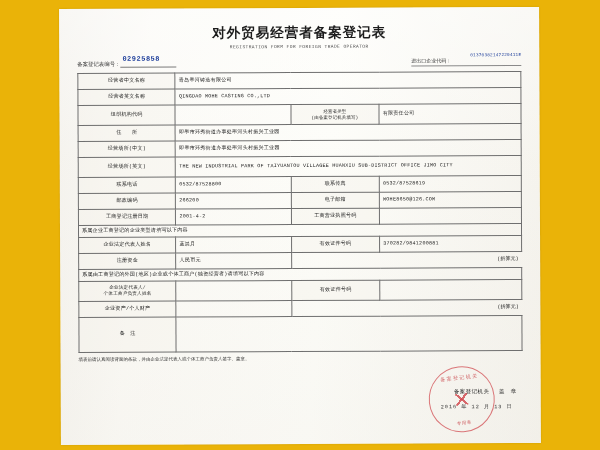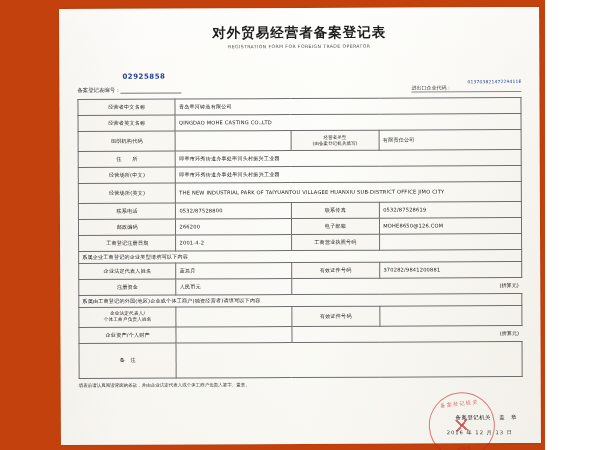--- a/index.html
+++ b/index.html
@@ -6,23 +6,24 @@
     margin: 0;
     padding: 0;
     background: #ffffff;
     width: 600px;
     height: 450px;
     overflow: hidden;
     font-family: "DejaVu Sans", sans-serif;
   }
   #page {
     position: relative;
-    width: 545px;
+    width: 600px;
     height: 450px;
-    background: #c2410c;
+    background: #eab308;
+    font-family: Liberation Mono, monospace;
   }
   
   .paper {
     position: absolute;
     left: 60px;
     top: 8px;
     width: 480px;
     height: 436px;
     background: linear-gradient(95deg, #f3f1ec 0%, #fbfaf6 18%, #fdfdf9 55%, #f4f2ec 100%);
     box-shadow: 0 0 2px rgba(0,0,0,0.15);
@@ -67,23 +68,22 @@
     font-size: 5.4px;
     color: #333;
   }
   .reg-label { white-space: nowrap; }
   .reg-value {
     color: #1b3c9a;
     font-weight: bold;
     font-size: 7px;
     letter-spacing: 0.5px;
     border-bottom: 0.6px solid #7a7a7a;
-    padding: 0 16px 12px 2px;
+    padding: 0 16px 4px 2px;
     margin-right: 10px;
-    margin-top: 19px;
   }
   .reg-right {
     margin-left: auto;
     text-align: right;
     font-size: 5px;
     color: #333;
   }
   .reg-right .code {
     color: #1b3c9a;
     font-size: 4.4px;

